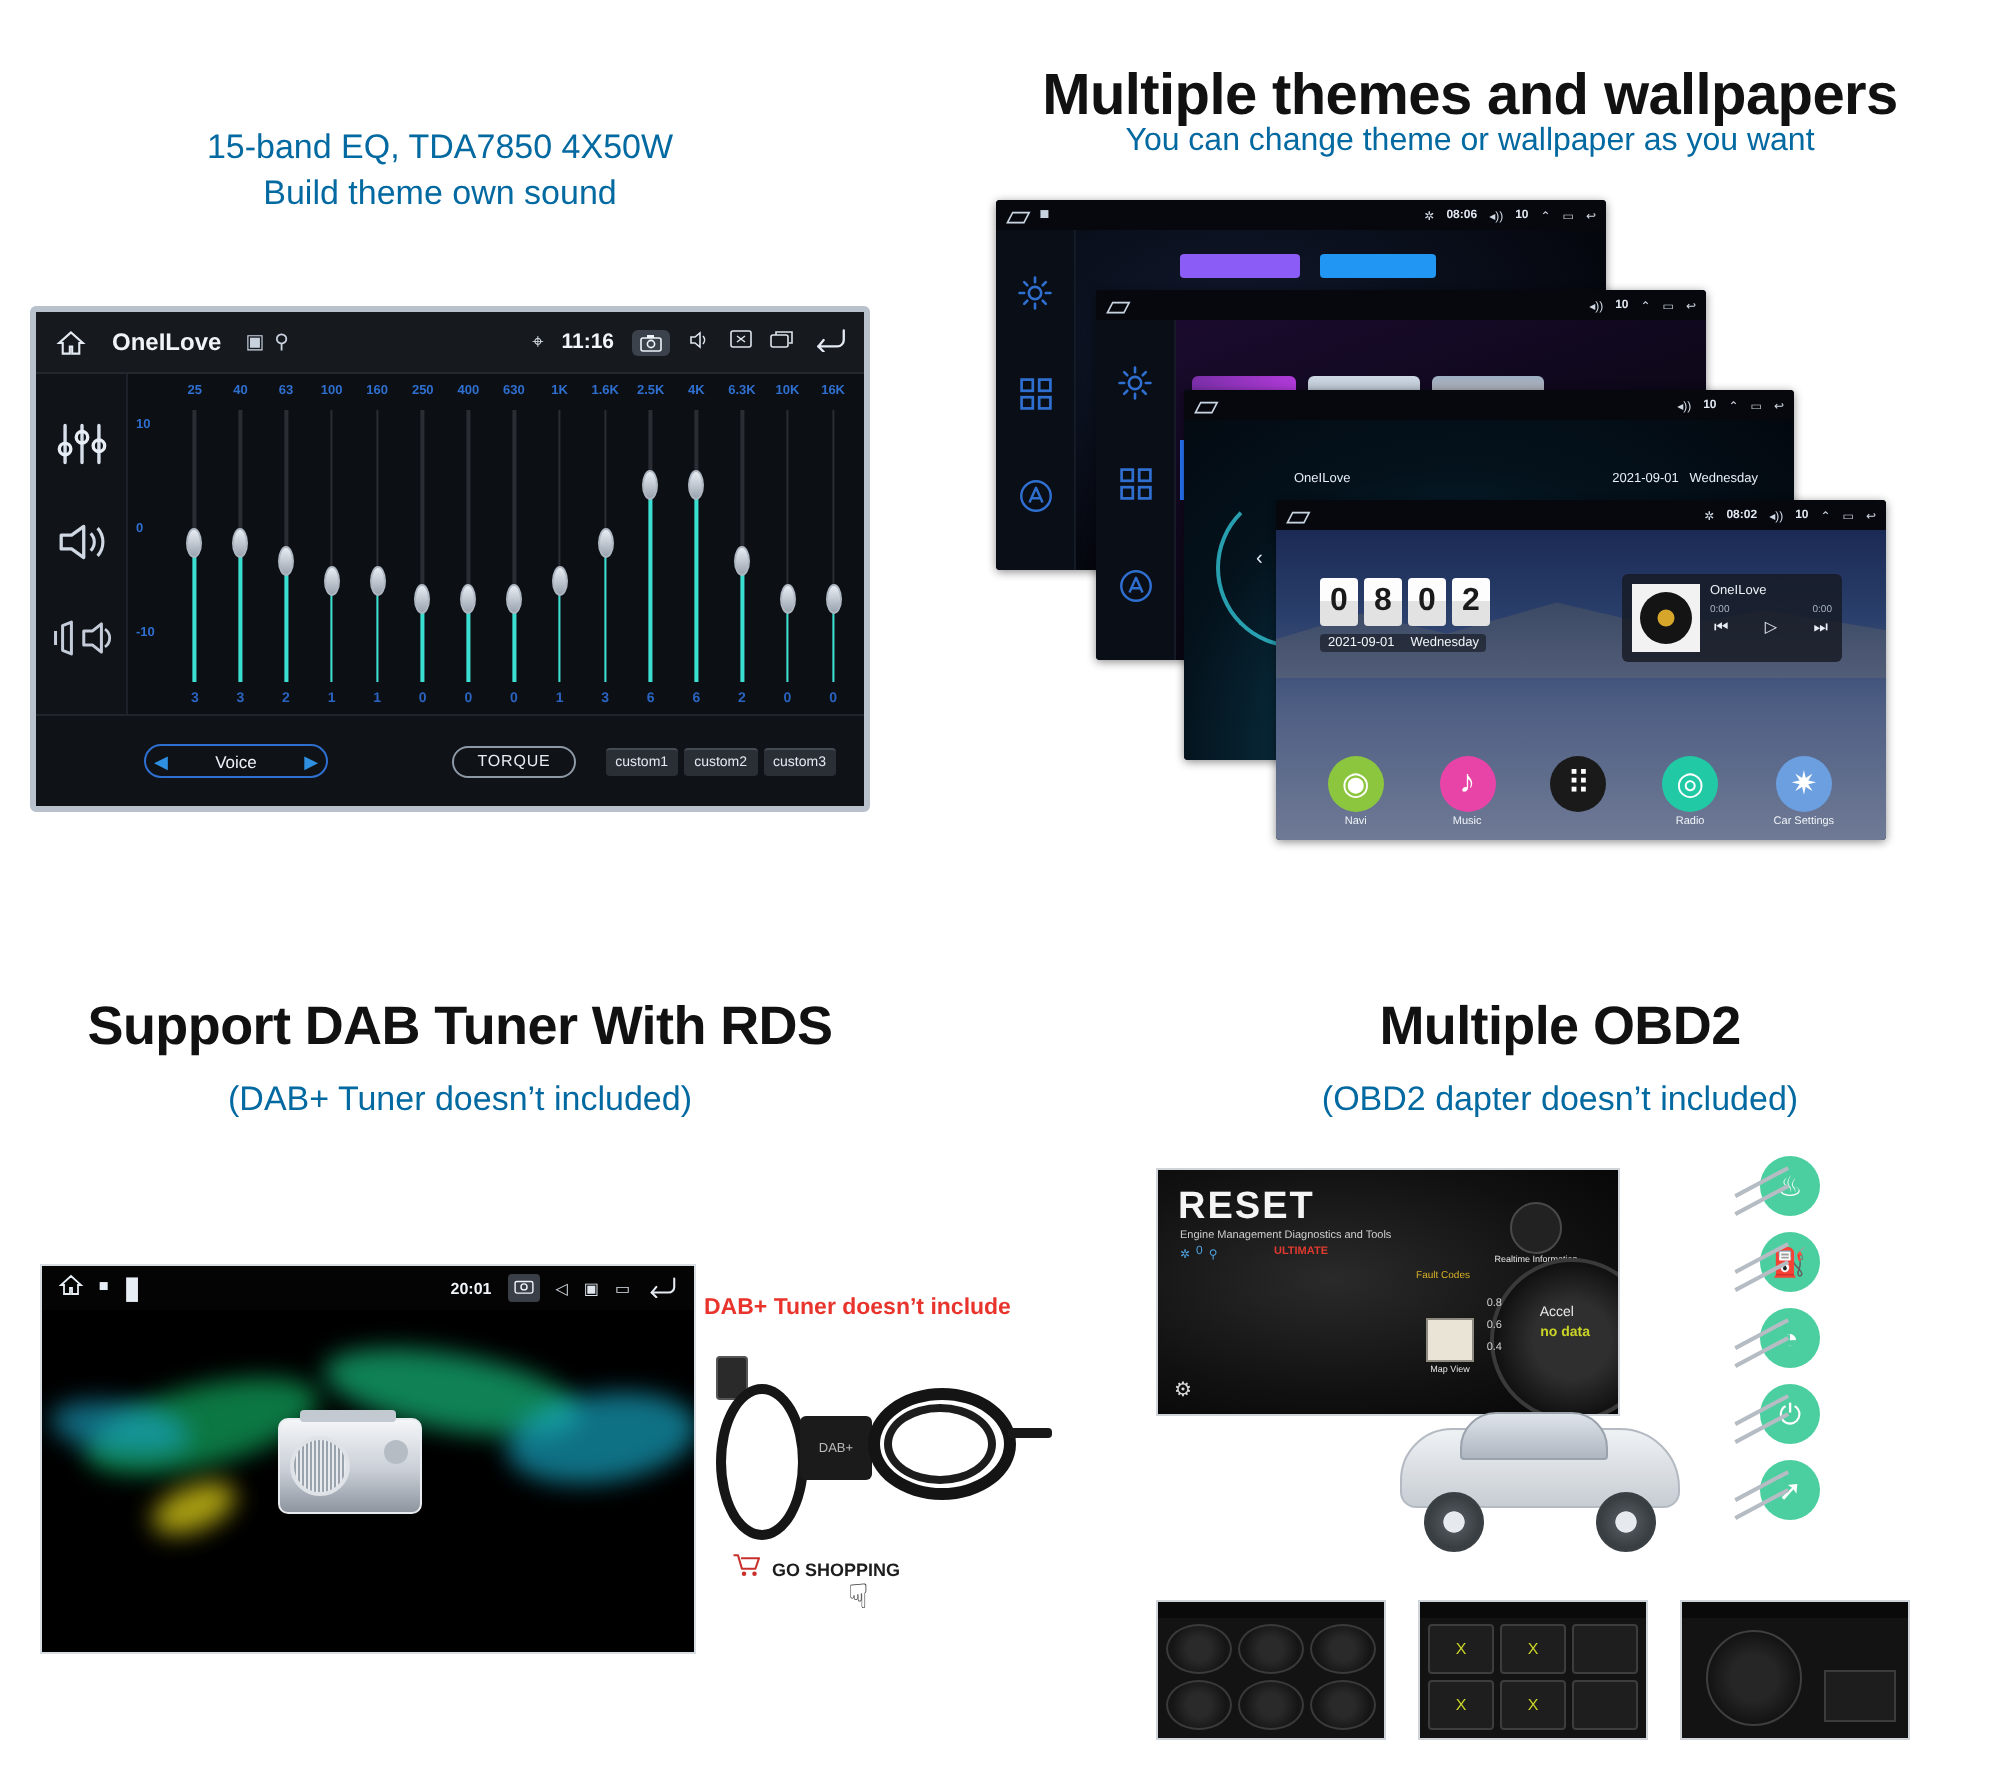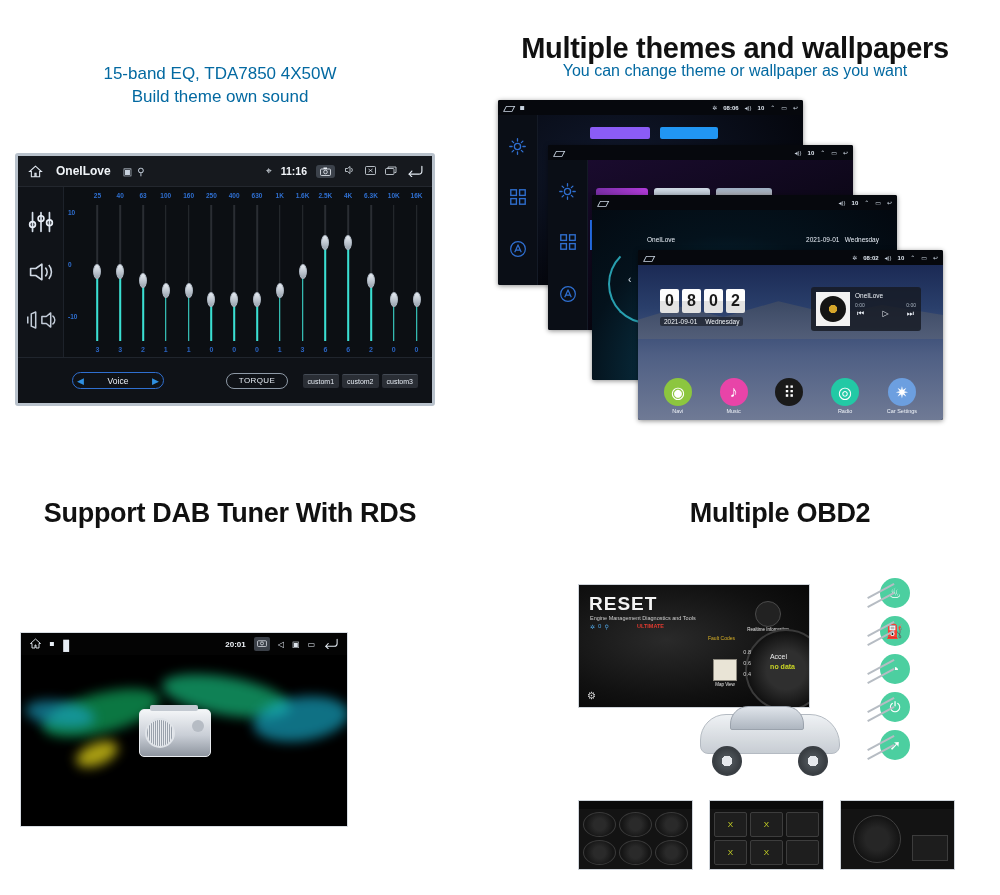--- a/index.html
+++ b/index.html
@@ -739,20 +739,21 @@
             <div class="app">
               <div class="appic" style="background: rgb(108, 159, 224); color: rgb(255, 255, 255);">✷</div>
               <div class="applb">Car Settings</div>
             </div>
           </div>
       </div>
     </div>
   </div>
 
   <div class="h-title sec3-title">Support DAB Tuner With RDS</div>
+  <div class="h-sub sec3-sub">(DAB+ Tuner doesn’t included)</div>
 
   <div class="dab">
     <div class="dab-bar">
       <div class="lf">
         <span>
           <svg width="13" height="11" viewBox="0 0 24 22">
               <path d="M12 2 2 11h3v9h6v-6h2v6h6v-9h3z" fill="none" stroke="#e8eef5" stroke-width="1.8"></path>
             </svg>
         </span>
         <span>▪</span>
@@ -784,22 +785,43 @@
       <div class="smoke sm4"></div>
       <div class="smoke sm5"></div>
       <div class="radio-body">
         <div class="radio-top"></div>
         <div class="radio-grille"></div>
         <div class="radio-dial"></div>
       </div>
     </div>
   </div>
 
+  <div class="tuner">
+    <div class="tuner-note">DAB+ Tuner doesn’t include</div>
+    <div class="usb-plug"></div>
+    <div class="cable-loop"></div>
+    <div class="dab-box">DAB+</div>
+    <div class="coil"></div>
+    <div class="coil2"></div>
+    <div class="ant-tip"></div>
+    <div class="shopwrap">
+      <span>
+        <svg width="15" height="13" viewBox="0 0 20 17">
+            <path d="M1 2h3l2.6 9h9l2.4-7H6" fill="none" stroke="#c8312b" stroke-width="1.4" stroke-linejoin="round"></path>
+            <circle cx="8" cy="14.4" r="1.5" fill="#c8312b"></circle>
+            <circle cx="15" cy="14.4" r="1.5" fill="#c8312b"></circle>
+          </svg>
+      </span>
+      <span class="shop-txt">GO SHOPPING</span>
+    </div>
+    <div class="hand">☟</div>
+  </div>
 
   <div class="h-title sec4-title">Multiple OBD2</div>
+  <div class="h-sub sec4-sub">(OBD2 dapter doesn’t included)</div>
 
   <div class="torque">
     <div class="tq-name">RESET</div>
     <div class="tq-sub">Engine Management Diagnostics and Tools</div>
     <div class="tq-icons">
       <span>✲</span>
       <span>0</span>
       <span>⚲</span>
     </div>
     <div class="tq-red">ULTIMATE</div>

